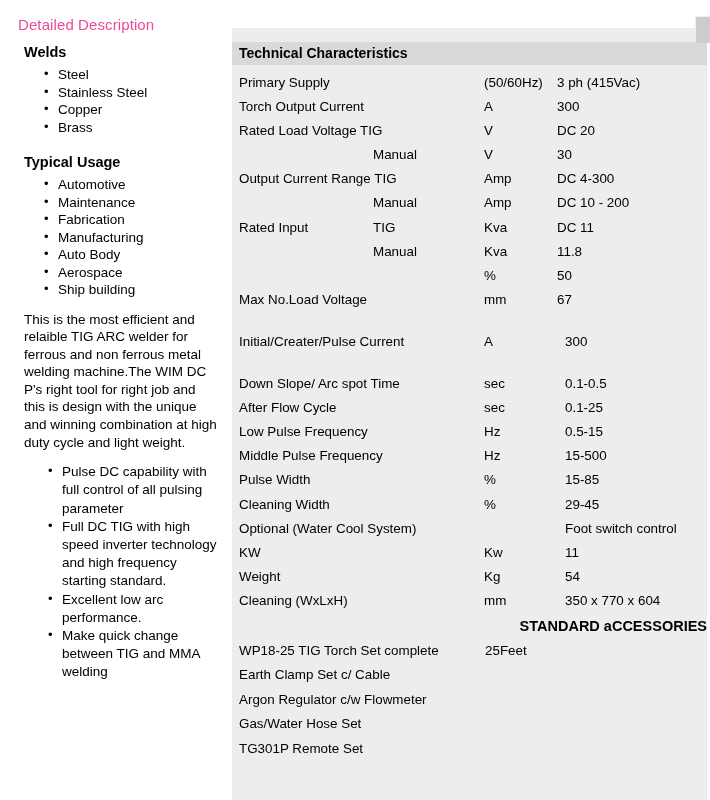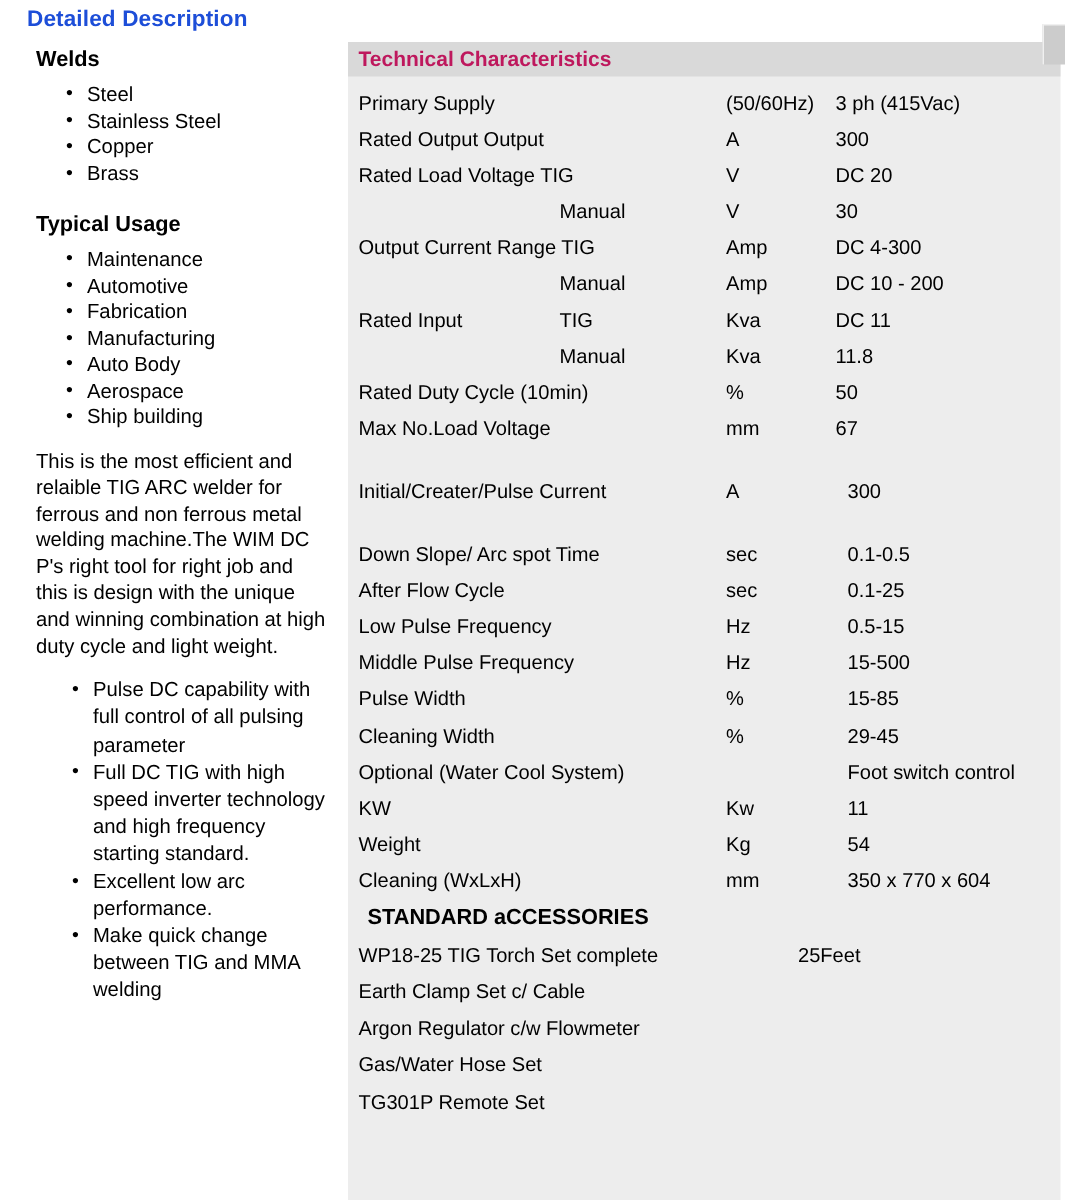--- a/index.html
+++ b/index.html
@@ -22,23 +22,23 @@
     left: 0;
     top: 0;
     width: 232px;
     height: 800px;
     box-sizing: border-box;
     padding: 0;
   }
 
   .page-title {
     font-size: 15px;
-    font-weight: bold;
-    color: #1d4ed8;
-    margin: 4px 0 0 18px;
+    font-weight: normal;
+    color: #ec4899;
+    margin: 16px 0 0 18px;
     letter-spacing: 0.1px;
   }
 
   .section-title {
     font-size: 14.5px;
     font-weight: bold;
     color: #000000;
     margin: 11px 0 0 24px;
   }
 
@@ -103,21 +103,22 @@
     box-sizing: border-box;
   }
 
   .panel-header {
     background: #d9d9d9;
     height: 23px;
     line-height: 23px;
     padding-left: 7px;
     font-size: 14px;
     font-weight: bold;
-    color: #be185d;
+    color: #000000;
+    margin-top: 14px;
   }
 
   .spec-rows {
     padding-top: 6px;
   }
 
   .spec-row {
     position: relative;
     height: 24.1px;
     font-size: 13.4px;
@@ -151,39 +152,39 @@
   .spec-row.grp2 .col-unit  { left: 252px; }
 
   .spacer-row { height: 18px; }
 
   .subheader-row {
     height: 26px;
     line-height: 26px;
     font-size: 14.5px;
     font-weight: bold;
     padding-left: 13px;
+    text-align: right;
   }
 
   .acc-row {
     position: relative;
     height: 24.4px;
     font-size: 13.4px;
     line-height: 24.4px;
     white-space: nowrap;
   }
   .acc-row .acc-label {
     position: absolute;
     left: 7px;
     top: 0;
   }
   .acc-row .acc-value {
     position: absolute;
     left: 253px;
     top: 0;
-    margin-left: 47px;
   }
 
   
   #scroll-remnant {
     position: absolute;
     right: 0;
     top: 16px;
     width: 14px;
     height: 26px;
     background: #cccccc;
@@ -201,22 +202,22 @@
   <div class="section-title">Welds</div>
   <ul class="bullets" id="welds-list">
       <li>Steel</li>
       <li>Stainless Steel</li>
       <li>Copper</li>
       <li>Brass</li>
     </ul>
 
   <div class="section-title" style="margin-top:18px;">Typical Usage</div>
   <ul class="bullets" id="usage-list">
+      <li>Automotive</li>
       <li>Maintenance</li>
-      <li>Automotive</li>
       <li>Fabrication</li>
       <li>Manufacturing</li>
       <li>Auto Body</li>
       <li>Aerospace</li>
       <li>Ship building</li>
     </ul>
 
   <div class="para">This is the most efficient and relaible TIG ARC welder for ferrous and non ferrous metal welding machine.The WIM DC P's right tool for right job and this is design with the unique and winning combination at high duty cycle and light weight.</div>
 
   <ul class="feature-bullets" id="features-list">
@@ -234,21 +235,21 @@
 
   <div class="spec-rows">
     <div id="spec-rows-group1">
         <div class="spec-row">
           <span class="col-label">Primary Supply</span>
           <span class="col-sub"></span>
           <span class="col-unit">(50/60Hz)</span>
           <span class="col-value">3 ph  (415Vac)</span>
         </div>
         <div class="spec-row">
-          <span class="col-label">Rated Output Output</span>
+          <span class="col-label">Torch Output Current</span>
           <span class="col-sub"></span>
           <span class="col-unit">A</span>
           <span class="col-value">300</span>
         </div>
         <div class="spec-row">
           <span class="col-label">Rated Load Voltage TIG</span>
           <span class="col-sub"></span>
           <span class="col-unit">V</span>
           <span class="col-value">DC 20</span>
         </div>
@@ -276,21 +277,20 @@
           <span class="col-unit">Kva</span>
           <span class="col-value">DC 11</span>
         </div>
         <div class="spec-row">
           <span class="col-label"></span>
           <span class="col-sub">Manual</span>
           <span class="col-unit">Kva</span>
           <span class="col-value">11.8</span>
         </div>
         <div class="spec-row">
-          <span class="col-label">Rated Duty Cycle (10min)</span>
           <span class="col-sub"></span>
           <span class="col-unit">%</span>
           <span class="col-value">50</span>
         </div>
         <div class="spec-row">
           <span class="col-label">Max No.Load Voltage</span>
           <span class="col-sub"></span>
           <span class="col-unit">mm</span>
           <span class="col-value">67</span>
         </div>

